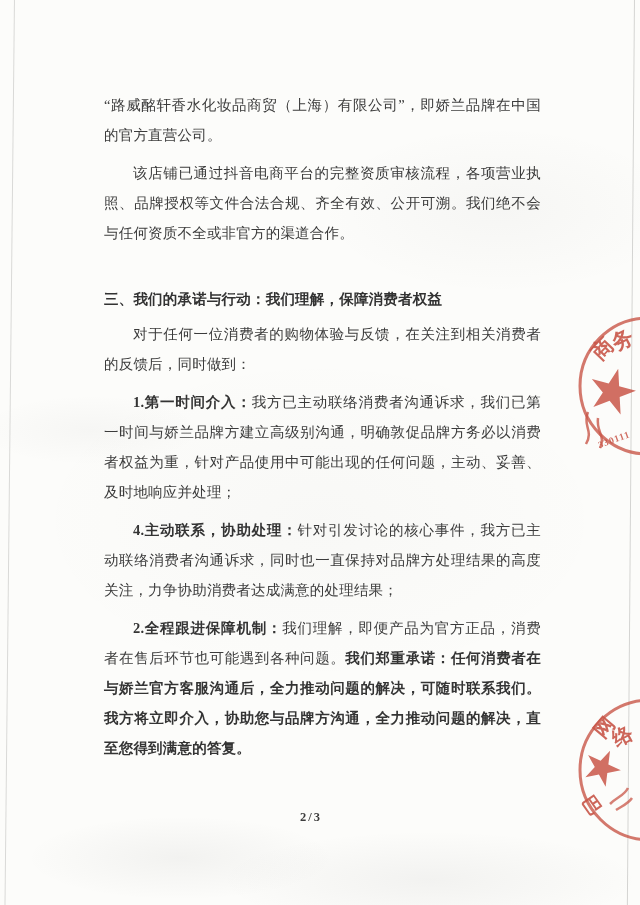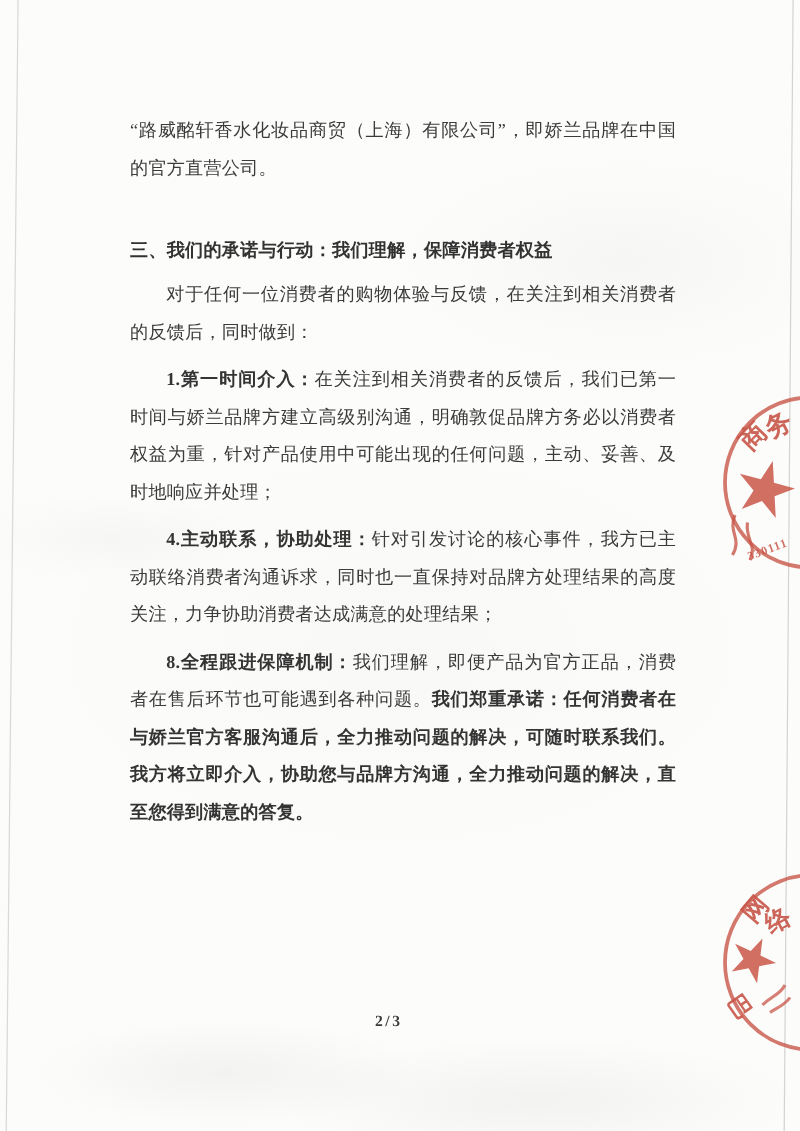--- a/index.html
+++ b/index.html
@@ -74,25 +74,26 @@
 </head>
 <body>
 
 <div class="paper">
   <div class="texture"></div>
   <div class="edge edge-left"></div>
   <div class="edge edge-right"></div>
 
   <div class="content">
     <p class="para no-indent">“路威酩轩香水化妆品商贸（上海）有限公司”，即娇兰品牌在中国的官方直营公司。</p>
+    <p class="para">该店铺已通过抖音电商平台的完整资质审核流程，各项营业执照、品牌授权等文件合法合规、齐全有效、公开可溯。我们绝不会与任何资质不全或非官方的渠道合作。</p>
     <h3 class="heading">三、我们的承诺与行动：我们理解，保障消费者权益</h3>
     <p class="para">对于任何一位消费者的购物体验与反馈，在关注到相关消费者的反馈后，同时做到：</p>
-    <p class="para"><b class="lead">1.第一时间介入：</b><span>在关注到相关消费者的反馈后，我们已第一时间与娇兰品牌方建立高级别沟通，明确敦促品牌方务必以消费者权益为重，针对产品使用中可能出现的任何问题，主动、妥善、及时地响应并处理；</span></p>
+    <p class="para"><b class="lead">1.第一时间介入：</b><span>我方已主动联络消费者沟通诉求，我们已第一时间与娇兰品牌方建立高级别沟通，明确敦促品牌方务必以消费者权益为重，针对产品使用中可能出现的任何问题，主动、妥善、及时地响应并处理；</span></p>
     <p class="para"><b class="lead">4.主动联系，协助处理：</b><span>针对引发讨论的核心事件，我方已主动联络消费者沟通诉求，同时也一直保持对品牌方处理结果的高度关注，力争协助消费者达成满意的处理结果；</span></p>
-    <p class="para"><b class="lead">8.全程跟进保障机制：</b><span>我们理解，即便产品为官方正品，消费者在售后环节也可能遇到各种问题。</span><span class="promise">我们郑重承诺：任何消费者在与娇兰官方客服沟通后，全力推动问题的解决，可随时联系我们。我方将立即介入，协助您与品牌方沟通，全力推动问题的解决，直至您得到满意的答复。</span></p>
+    <p class="para"><b class="lead">2.全程跟进保障机制：</b><span>我们理解，即便产品为官方正品，消费者在售后环节也可能遇到各种问题。</span><span class="promise">我们郑重承诺：任何消费者在与娇兰官方客服沟通后，全力推动问题的解决，可随时联系我们。我方将立即介入，协助您与品牌方沟通，全力推动问题的解决，直至您得到满意的答复。</span></p>
   </div>
 
   <div class="page-number">2/3</div>
 
   <svg class="seal seal-upper" width="150" height="160" viewBox="0 0 150 160" color="#c4483a">
     <circle cx="76" cy="78" r="68" fill="none" stroke="currentColor" stroke-width="3" opacity="0.8"></circle>
     <path d="M0,-1 L0.225,-0.309 L0.951,-0.309 L0.363,0.118 L0.588,0.809 L0,0.382 L-0.588,0.809 L-0.363,0.118 L-0.951,-0.309 L-0.225,-0.309 Z" transform="translate(40,84) rotate(15) scale(24)" fill="currentColor" opacity="0.85"></path>
     <text x="20" y="50" font-size="21" fill="currentColor" opacity="0.9" transform="rotate(-46 28 42)">商</text>
     <text x="40" y="40" font-size="21" fill="currentColor" opacity="0.9" transform="rotate(-27 48 32)">务</text>
     <text x="24" y="133" font-size="9.5" letter-spacing="1" fill="currentColor" opacity="0.85" transform="rotate(-20 46 127)">330111</text>

